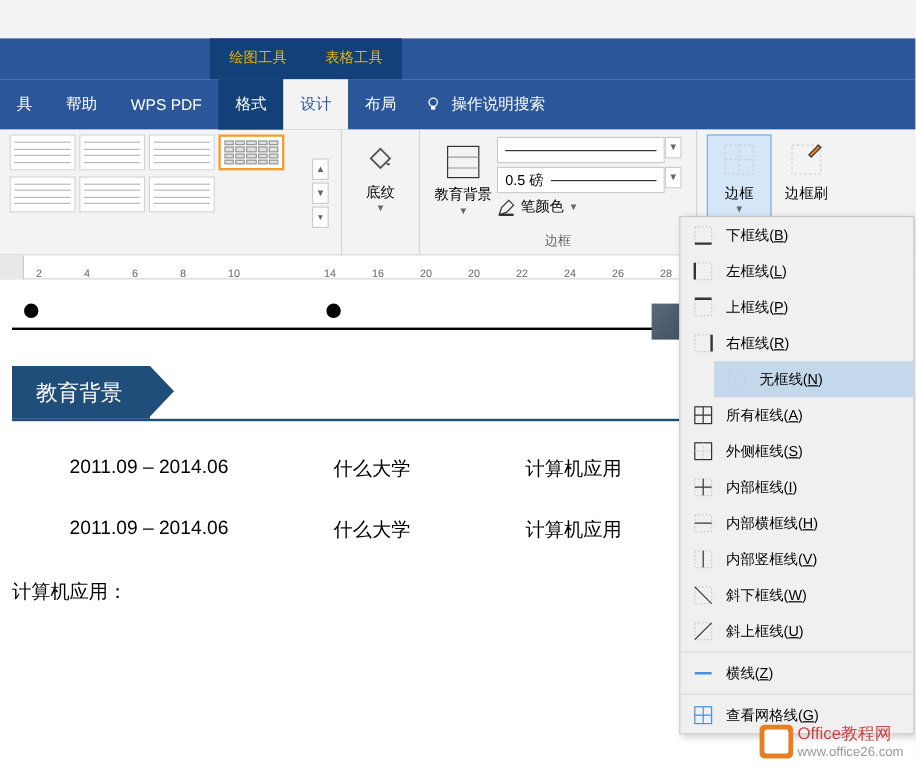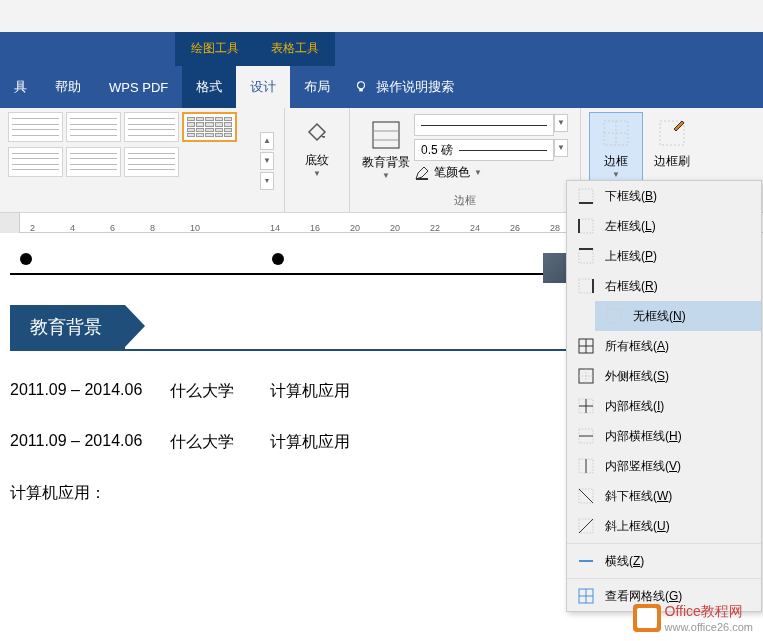--- a/index.html
+++ b/index.html
@@ -54,21 +54,21 @@
     
     .document { background: white; padding: 20px 10px; position: relative; height: 440px; }
     .doc-dots { display: flex; gap: 240px; margin-left: 10px; }
     .dot { width: 12px; height: 12px; background: black; border-radius: 50%; }
     .doc-line { border-top: 2px solid black; margin: 8px 0 30px; width: 560px; }
     
     .section-header { background: #1f4e7a; color: #ffffff; padding: 10px 20px; font-size: 18px; width: 115px; position: relative; }
     .section-header::after { content: ''; position: absolute; right: -20px; top: 0; border-left: 20px solid #1f4e7a; border-top: 21px solid transparent; border-bottom: 21px solid transparent; }
     .section-line { border-top: 2px solid #1f4e7a; width: 560px; }
     
-    .content-row { display: flex; margin-top: 30px; font-size: 16px; }
+    .content-row { display: flex; gap: 60px; margin-top: 30px; font-size: 16px; margin-left: 48px; }
     .date-col { width: 160px; }
     .school-col { width: 100px; }
     .major-col { width: 120px; }
     .course-row { margin-top: 30px; font-size: 16px; }
     
     .photo-placeholder { position: absolute; right: 175px; top: 20px; width: 45px; height: 30px; background: linear-gradient(135deg, #5a6a7a, #3a4a5a); }
     
     .dropdown-menu { position: absolute; right: 1px; top: 180px; width: 196px; background: #f0f0f0; border: 1px solid #ccc; box-shadow: 2px 2px 6px rgba(0,0,0,0.2); z-index: 100; }
     .menu-item { display: flex; align-items: center; padding: 6px 10px; font-size: 12px; cursor: pointer; gap: 10px; }
     .menu-item.selected { background: #c4d8eb; margin-left: 28px; }

